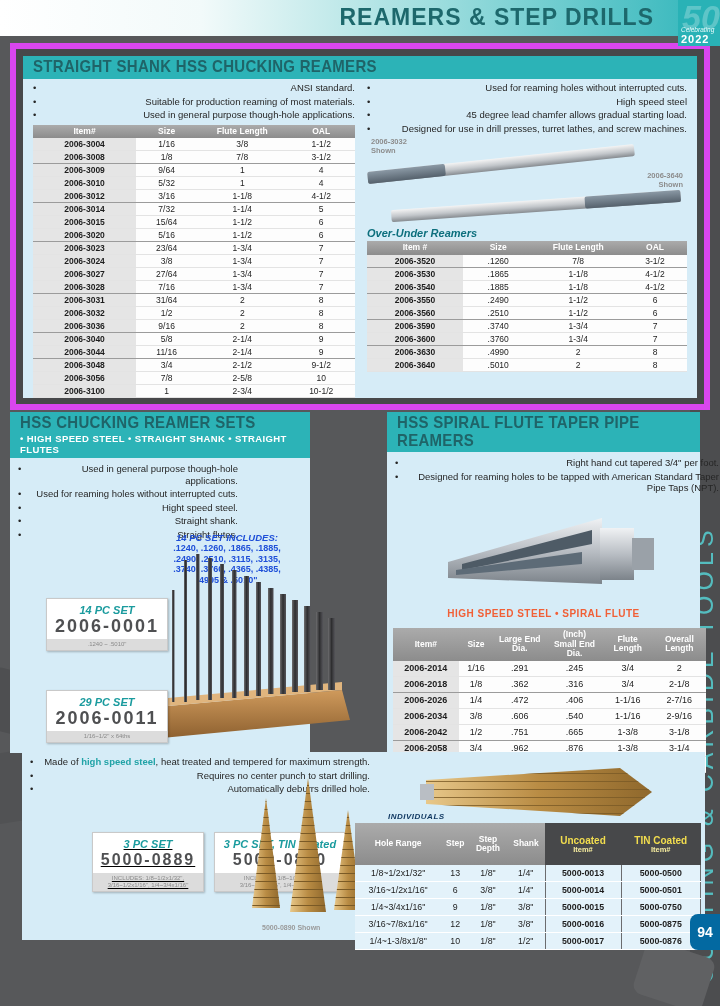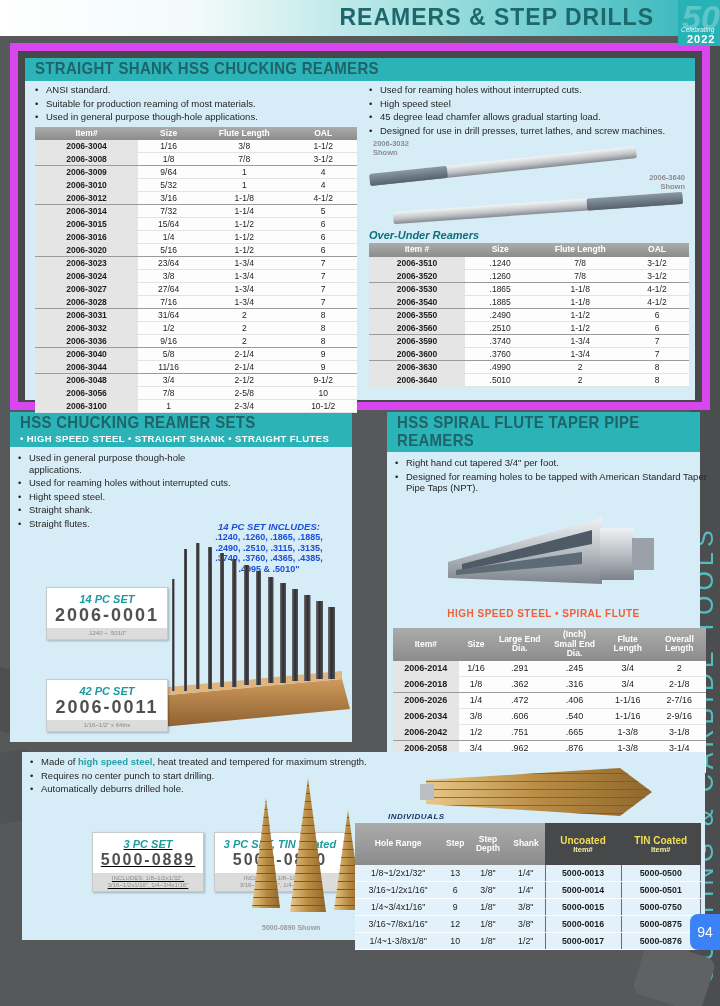--- a/index.html
+++ b/index.html
@@ -10,70 +10,70 @@
   
   .banner { position:absolute; left:0; top:0; width:720px; height:36px;
             background:linear-gradient(90deg,#ffffff 0%,#f2fafa 28%,#9adcdd 62%,#2fb5ba 100%); }
   .banner-title { position:absolute; right:66px; top:4px; font-size:23px; font-weight:bold;
                   letter-spacing:1px; color:#1d686c; }
   .badge { position:absolute; right:0; top:0; width:42px; height:46px; background:#29b2b6;
            overflow:hidden; z-index:5; }
   .badge-ghost { position:absolute; left:4px; top:-2px; font-size:34px; font-weight:bold;
                  color:rgba(255,255,255,0.25); font-style:italic; }
   .badge-l1 { position:absolute; left:3px; bottom:13px; font-size:6.5px; font-style:italic; color:#eafcfc; }
-  .badge-l2 { position:absolute; left:9px; bottom:1px; font-size:11px; font-weight:bold; color:#ffffff; letter-spacing:1px; }
+  .badge-l2 { position:absolute; left:3px; bottom:1px; font-size:11px; font-weight:bold; color:#ffffff; letter-spacing:1px; }
 
   
   .sidestrip { position:absolute; right:0; top:36px; width:30px; bottom:0; background:#4c4d4f; }
   .sidestrip-text { position:absolute; right:1px; top:408px; height:540px; writing-mode:vertical-rl;
                     transform:rotate(180deg); color:#55c3c6; font-size:25px; letter-spacing:5px;
                     white-space:nowrap; opacity:.95; }
   .pagenum-tab { position:absolute; right:22px; top:924px; width:64px; height:20px; background:#66676a; }
-  .pagenum { position:absolute; right:0; top:914px; width:30px; height:36px; background:#3b82f6;
-             border-radius:8px 0 0 8px; color:#fff; font-size:14px; font-weight:normal;
+  .pagenum { position:absolute; right:0; top:914px; width:30px; height:36px; background:#0369a1;
+             border-radius:8px 0 0 8px; color:#fff; font-size:14px; font-weight:bold;
              display:flex; align-items:center; justify-content:center; z-index:6; }
   .puz1 { position:absolute; left:-14px; top:672px; width:58px; height:62px; background:#4e4f51; border-radius:8px; transform:rotate(14deg); }
   .puz2 { position:absolute; left:-16px; top:752px; width:52px; height:70px; background:#515254; border-radius:8px; transform:rotate(-9deg); }
   .gear { position:absolute; right:10px; bottom:2px; width:72px; height:56px; background:#606163; border-radius:10px; transform:rotate(18deg); }
 
   
   .sec-header { background:#2cb3b7; padding:2px 10px 3px 10px; }
   .sec-title { font-size:15px; font-weight:bold; color:#1f6468; letter-spacing:.3px;
                display:inline-block; transform:scaleY(1.08); transform-origin:left center; }
   .sec-sub { font-size:9.5px; font-weight:bold; color:#ffffff; letter-spacing:.4px; margin-top:1px; }
   .sec-body { background:#d6ecf7; position:relative; }
 
-  ul.bullets { list-style:none; }
+  ul.bullets { list-style:none;text-align:right; }
   ul.bullets li { font-size:9.5px; color:#262626; margin-bottom:2px; padding-left:11px; position:relative; line-height:11.5px; }
   ul.bullets li::before { content:"•"; position:absolute; left:0; top:0; color:#262626; }
 
   table.gtable { border-collapse:collapse; width:100%; background:#fdfdfd; }
   table.gtable th { background:linear-gradient(#ababab,#8c8c8c); color:#fff; font-size:8.5px;
                     font-weight:bold; padding:2px 1px; white-space:pre-line; line-height:9.5px; }
   table.gtable td { font-size:8.5px; color:#1d1d1d; text-align:center; padding:0 2px;
                     line-height:12px; height:12px; border-bottom:1px solid #e3e3e3; }
   table.gtable td:first-child { background:#e5e5e5; font-weight:bold; }
   table.gtable tr.group-end td { border-bottom:1.5px solid #9b9b9b; }
 
   
   .highlight { position:absolute; left:10px; top:43px; width:700px; height:367px;
-               border:8px solid #d946ef; background:#47484a; padding:7px; z-index:2; }
+               border:6px solid #d946ef; background:#47484a; padding:7px; z-index:2; }
   .sec1-body { height:319px; }
   .s1-left { position:absolute; left:10px; top:3px; width:322px; }
   .s1-right { position:absolute; left:344px; top:3px; width:320px; }
   .s1-left .gtable { margin-top:4px; }
   .photo-zone { position:relative; height:88px; margin-top:2px; }
   .reamer-bar { position:absolute; height:12px; border-radius:2px;
                 background:linear-gradient(#f4f4f4,#c2c6ca 55%,#868b90); }
   .reamer-flute { position:absolute; top:0; height:100%; background:linear-gradient(#8b99a5,#55616c); border-radius:2px; }
   .photo-label { position:absolute; font-size:7.5px; font-weight:bold; color:#8d8d8d; white-space:pre-line; line-height:8.5px; }
   .ou-title { font-size:11px; font-weight:bold; font-style:italic; color:#0d6f7d; margin:3px 0 2px 0; }
 
   
-  .sec2 { position:absolute; left:10px; top:412px; width:342px; height:333px; z-index:1; }
+  .sec2 { position:absolute; left:10px; top:412px; width:300px; height:333px; z-index:1; }
   .sec2 .sec-body { height:295px; }
   .s2-bullets { position:absolute; left:8px; top:5px; width:220px; }
   .includes { position:absolute; right:2px; top:74px; width:162px; text-align:center;
               color:#1d4ed8; font-weight:bold; }
   .includes-title { font-size:9.5px; font-style:italic; }
   .includes-body { font-size:9px; white-space:pre-line; line-height:10.5px; }
   .set-box { position:absolute; width:122px; background:#fff; border:1px solid #c9c9c9;
              box-shadow:1px 1px 2px rgba(0,0,0,.25); text-align:center; padding-top:5px; }
   .set-label { font-size:11px; font-weight:bold; font-style:italic; color:#1a9b9e; }
   .set-item { font-size:18px; font-weight:bold; color:#4f5052; letter-spacing:2px; line-height:20px; }
@@ -196,26 +196,20 @@
                 <td>7/32</td>
                 <td>1-1/4</td>
                 <td>5</td>
               </tr>
               <tr>
                 <td>2006-3015</td>
                 <td>15/64</td>
                 <td>1-1/2</td>
                 <td>6</td>
               </tr>
-              <tr>
-                <td>2006-3016</td>
-                <td>1/4</td>
-                <td>1-1/2</td>
-                <td>6</td>
-              </tr>
               <tr class="group-end">
                 <td>2006-3020</td>
                 <td>5/16</td>
                 <td>1-1/2</td>
                 <td>6</td>
               </tr>
               <tr>
                 <td>2006-3023</td>
                 <td>23/64</td>
                 <td>1-3/4</td>
@@ -316,26 +310,20 @@
         <table class="gtable">
           <thead>
             <tr>
               <th style="width:30%">Item #</th>
               <th style="width:22%">Size</th>
               <th style="width:28%">Flute Length</th>
               <th style="width:20%">OAL</th>
             </tr>
           </thead>
           <tbody>
-              <tr>
-                <td>2006-3510</td>
-                <td>.1240</td>
-                <td>7/8</td>
-                <td>3-1/2</td>
-              </tr>
               <tr class="group-end">
                 <td>2006-3520</td>
                 <td>.1260</td>
                 <td>7/8</td>
                 <td>3-1/2</td>
               </tr>
               <tr>
                 <td>2006-3530</td>
                 <td>.1865</td>
                 <td>1-1/8</td>
@@ -441,21 +429,21 @@
         <rect x="156" y="92" width="7" height="78" fill="url(#rod)"></rect>
         <rect x="168" y="98" width="7" height="72" fill="url(#rod)"></rect>
       </svg>
 
       <div class="set-box box14">
         <div class="set-label">14 PC SET</div>
         <div class="set-item">2006-0001</div>
         <div class="set-strip">.1240 ~ .5010"</div>
       </div>
       <div class="set-box box29">
-        <div class="set-label">42 PC SET</div>
+        <div class="set-label">29 PC SET</div>
         <div class="set-item">2006-0011</div>
         <div class="set-strip">1/16~1/2" x 64ths</div>
       </div>
     </div>
   </div>
 
   <div class="sec3">
     <div class="sec-header">
       <span class="sec-title">HSS SPIRAL FLUTE TAPER PIPE REAMERS</span>
     </div>

